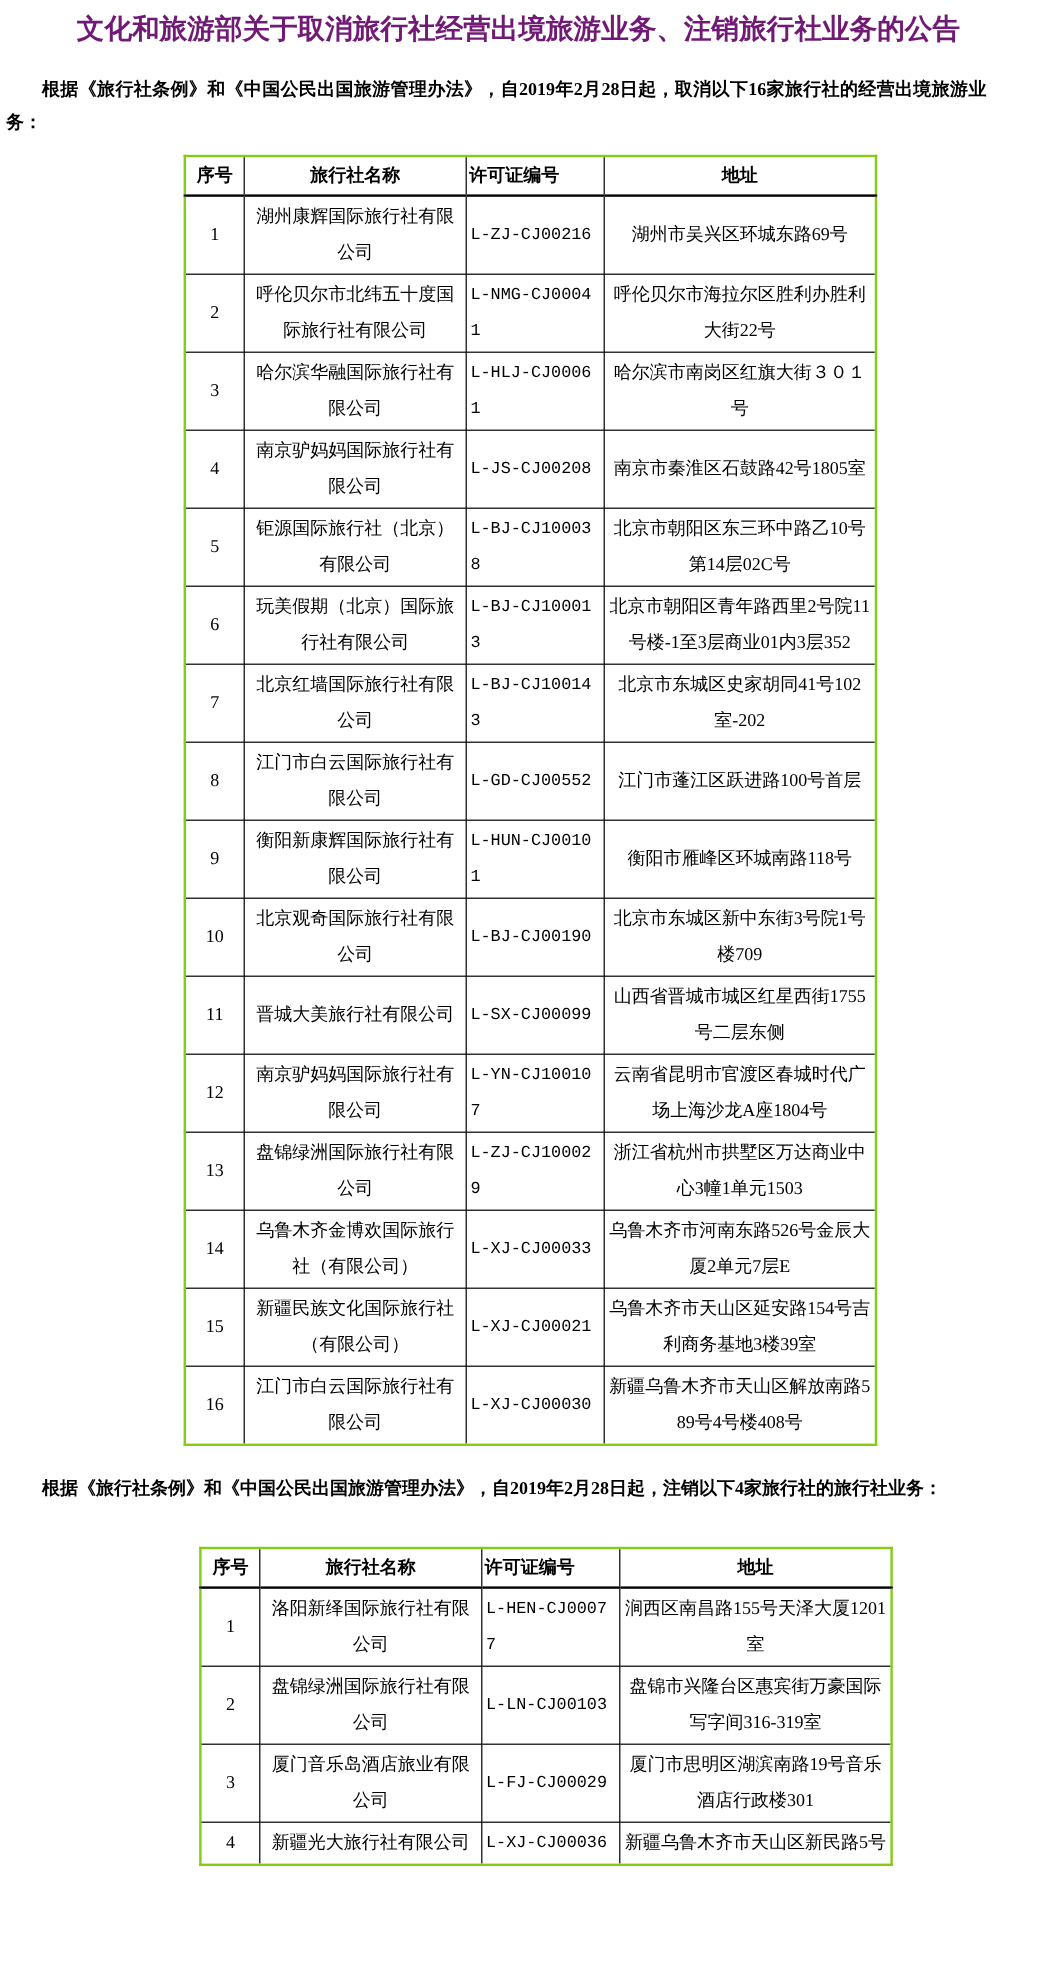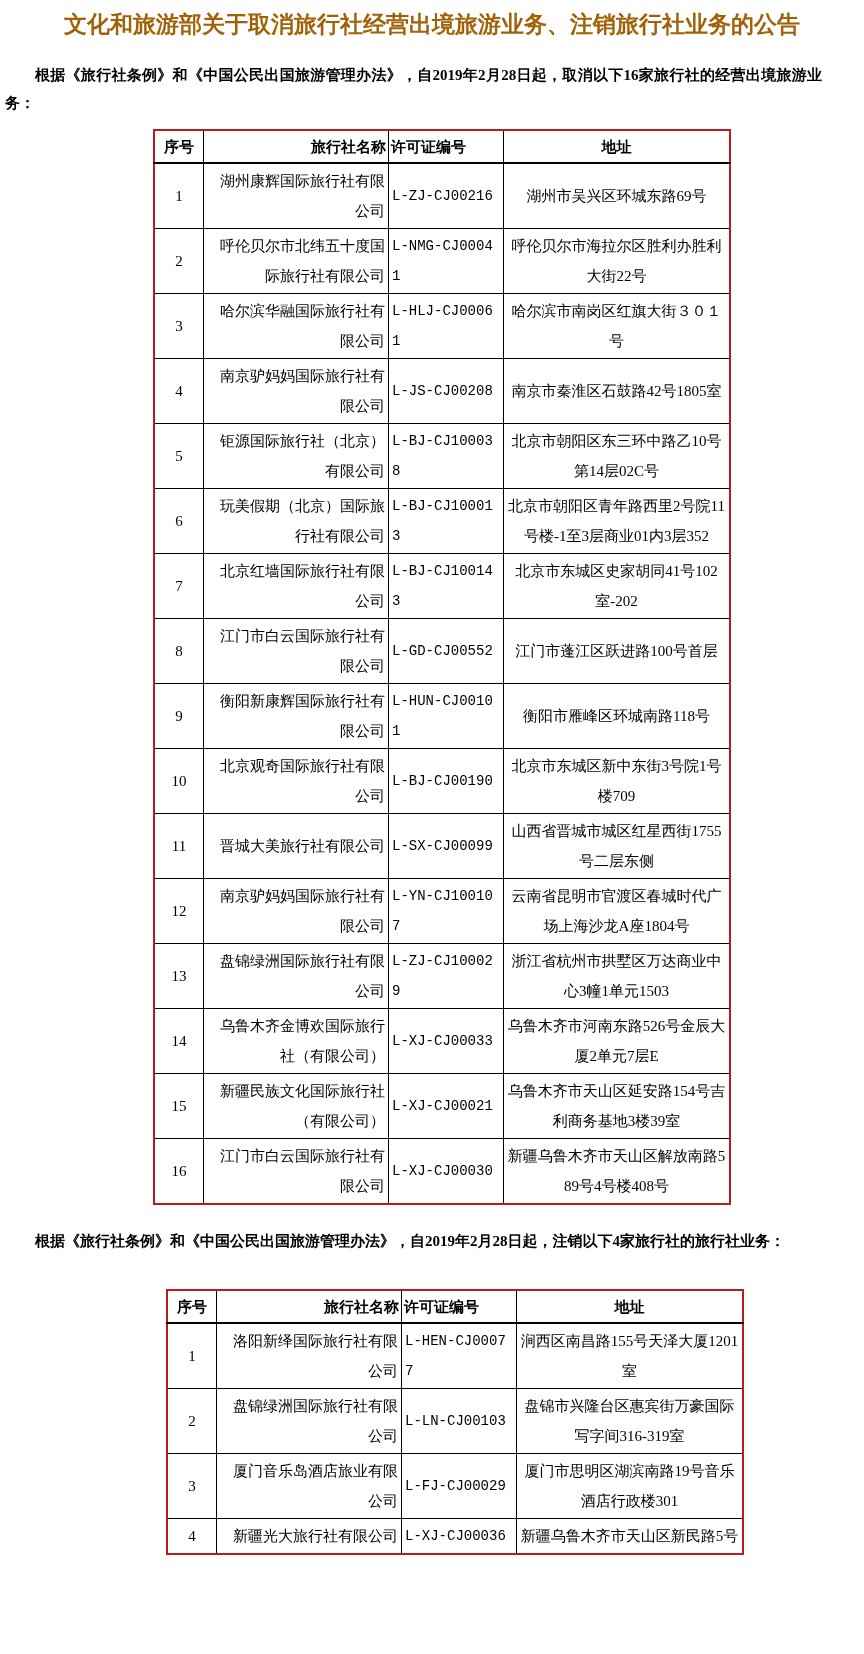--- a/index.html
+++ b/index.html
@@ -14,34 +14,34 @@
     min-height: 1654px;
   }
   .page-title {
     margin: 10px auto 0 auto;
     max-width: 742px;
     text-align: center;
     font-family: "Liberation Sans", "DejaVu Sans", sans-serif;
     font-weight: bold;
     font-size: 23px;
     line-height: 29px;
-    color: #a16207;
+    color: #701a75;
   }
   .intro {
     margin: 22px 42px 0 5px;
     text-indent: 2em;
     font-size: 15px;
     line-height: 28px;
     text-align: justify;
     font-weight: bold;
   }
   table.agency-table {
     border-collapse: collapse;
     table-layout: fixed;
-    border: 2px solid #b91c1c;
+    border: 2px solid #84cc16;
     font-size: 15px;
     padding-left: 13px;
   }
   #cancel-table { margin: 12px 0 0 153px; }
   #revoke-table { margin: 34px 0 0 166px; }
   .agency-table th, .agency-table td {
     border: 1px solid #000000;
     overflow: hidden;
     word-break: break-all;
   }
@@ -52,21 +52,21 @@
     line-height: 22px;
     padding: 2px 2px;
     border-bottom-width: 2px;
   }
   .agency-table td {
     line-height: 30px;
     padding: 2px 3px;
     vertical-align: middle;
   }
   .agency-table .c0 { width: 42px;  text-align: center; }
-  .agency-table .c1 { width: 178px; text-align: right; }
+  .agency-table .c1 { width: 178px; text-align: center; }
   .agency-table .c2 { width: 108px; text-align: left; }
   .agency-table .c3 { width: 219px; text-align: center; }
   .agency-table td.c2 {
     font-family: Liberation Mono, monospace;
     font-size: 14px;
   }
 </style>
 </head>
 <body>
 

